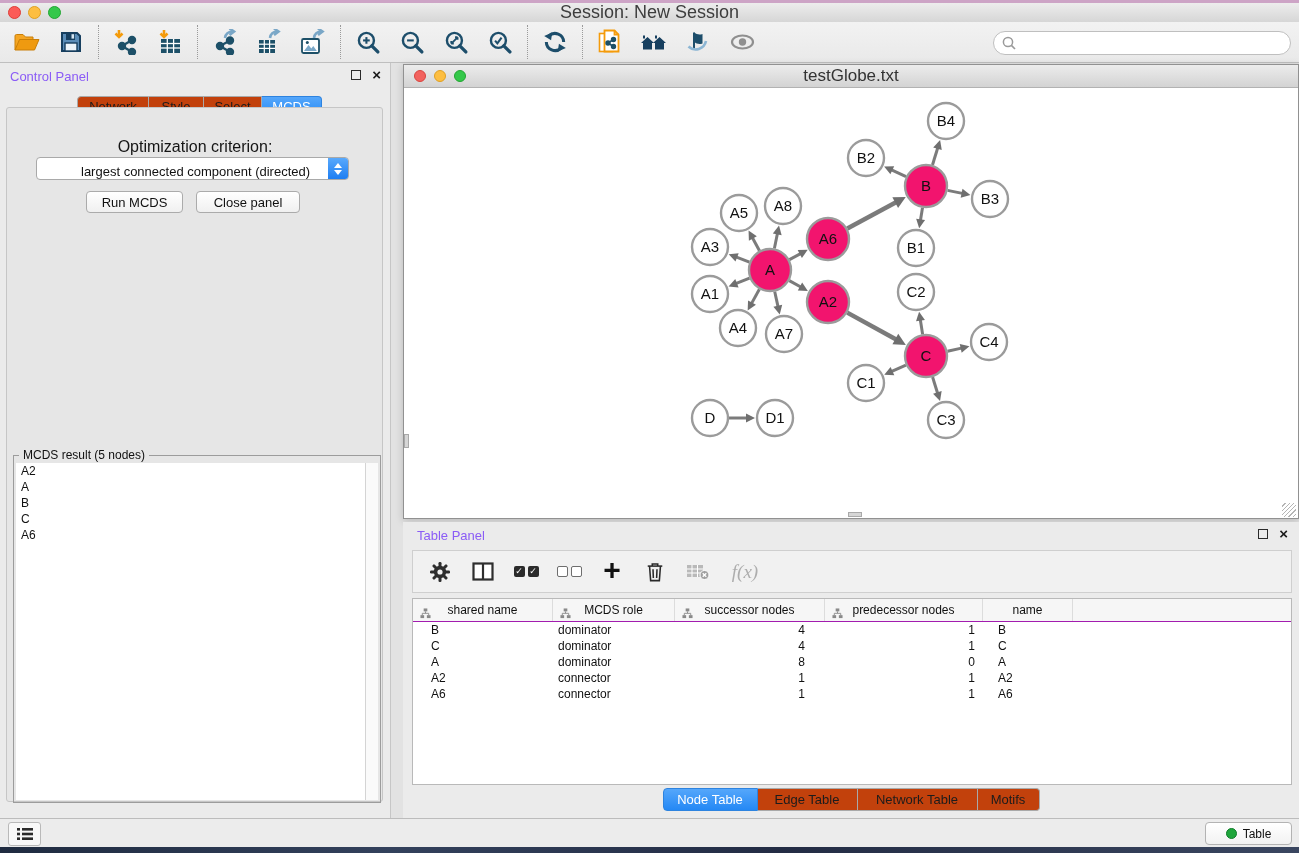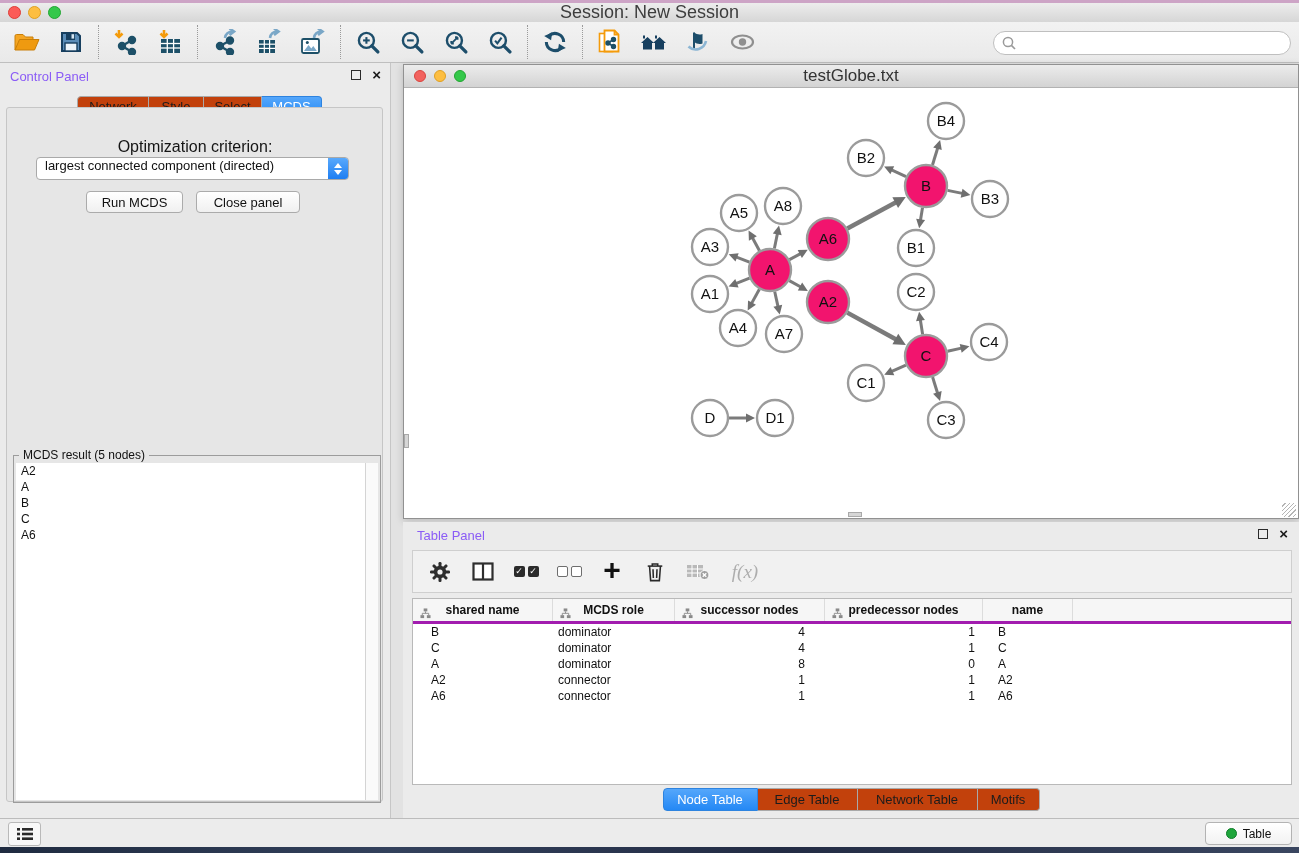--- a/index.html
+++ b/index.html
@@ -31,21 +31,21 @@
   .panel-title{position:absolute;left:10px;top:6px;font-size:13px;color:#8b5cf6;}
   .float-btn{position:absolute;top:7px;width:10px;height:10px;border:1.6px solid #2a2a2a;background:transparent;box-sizing:border-box;}
   .close-btn{position:absolute;top:3px;font-size:15px;font-weight:900;color:#1a1a1a;line-height:18px;}
   .cp-tabs{position:absolute;top:33px;left:77px;height:22px;display:flex;}
   .seg{box-sizing:border-box;height:22px;line-height:20px;text-align:center;font-size:13px;color:#1c1c1c;background:#c2410c;border:1px solid #a9a9a9;border-left:none;}
   .seg.first{border-left:1px solid #a9a9a9;border-radius:4px 0 0 4px;}
   .seg.last{border-radius:0 4px 4px 0;text-align:center;}
   .seg.active{background:linear-gradient(#55a7fb,#2488f5);color:#fff;border-color:#2d83df;}
   .cp-inner{position:absolute;top:44px;left:6px;right:7px;bottom:16px;background:#e6e6e6;border:1px solid #c6c6c6;border-radius:3px;}
   .opt-label{position:absolute;top:31px;left:0;right:0;text-align:center;font-size:16px;color:#151515;}
-  .dropdown{position:absolute;top:50px;left:36px;width:313px;height:23px;background:#fff;border:1px solid #a9a9a9;border-radius:4px;box-sizing:border-box;display:flex;align-items:flex-start;}
+  .dropdown{position:absolute;top:50px;left:36px;width:313px;height:23px;background:#fff;border:1px solid #a9a9a9;border-radius:4px;box-sizing:border-box;display:flex;align-items:flex-end;padding-left:36px;}
   .dropdown .val{flex:1;font-size:13px;color:#111;padding-left:8px;white-space:nowrap;overflow:hidden;}
   .stepper{width:20px;height:21px;border-radius:0 3px 3px 0;background:linear-gradient(#59a9fc,#1e7ef2);display:flex;flex-direction:column;align-items:center;justify-content:center;gap:2px;}
   .chev-up{width:0;height:0;border-left:4px solid transparent;border-right:4px solid transparent;border-bottom:5px solid #fff;}
   .chev-dn{width:0;height:0;border-left:4px solid transparent;border-right:4px solid transparent;border-top:5px solid #fff;}
   .cp-btn{position:absolute;top:84px;height:22px;box-sizing:border-box;background:linear-gradient(#ffffff,#f0f0f0);border:1px solid #ababab;border-radius:4px;font-size:13px;color:#111;font-family:inherit;}
   .run-btn{left:86px;width:97px;}
   .closep-btn{left:196px;width:104px;}
   .result-group{position:absolute;top:392px;left:13px;right:9px;bottom:15px;border:1px solid #9c9c9c;}
   .result-label{position:absolute;top:-8px;left:5px;background:#e6e6e6;padding:0 4px;font-size:12px;color:#111;}
   .result-list{position:absolute;top:7px;left:2px;right:14px;bottom:2px;background:#fff;overflow:hidden;}
@@ -64,21 +64,21 @@
   
   .table-panel{position:absolute;left:403px;top:459px;width:896px;height:296px;background:#ebebeb;}
   .tp-toolbar{position:absolute;left:9px;right:7px;top:28px;height:43px;background:#f1f1f1;border:1px solid #cfcfcf;box-sizing:border-box;display:flex;align-items:center;gap:17px;padding-left:14px;}
   .tpb{background:none;border:none;padding:0;display:flex;align-items:center;justify-content:center;width:26px;height:28px;}
   .chkpair{display:flex;gap:3px;}
   .chk{width:11px;height:11px;background:#2b2b2b;border-radius:2px;color:#fff;font-size:9px;line-height:11px;text-align:center;}
   .unchk{width:11px;height:11px;background:#fff;border:1.5px solid #6e6e6e;border-radius:2px;box-sizing:border-box;}
   .plus-glyph{font-size:30px;font-weight:700;color:#111;line-height:24px;margin-top:-4px;}
   .fx{font-family:"Liberation Serif","DejaVu Serif",serif;font-style:italic;font-size:19px;color:#adadad;}
   .tp-table{position:absolute;left:9px;right:7px;top:76px;bottom:33px;background:#fff;border:1px solid #b9b9b9;box-sizing:border-box;overflow:hidden;}
-  .t-head{display:flex;height:22px;background:#f6f6f6;border-bottom:3px solid #a21caf;font-weight:bold;}
+  .t-head{display:flex;height:22px;background:#f6f6f6;border-bottom:1px solid #a21caf;}
   .th{position:relative;box-sizing:border-box;border-right:1px solid #dcdcdc;font-size:12px;color:#111;text-align:center;line-height:22px;}
   .th .tree{position:absolute;left:7px;top:5px;}
   .c1{width:140px;} .c2{width:122px;} .c3{width:150px;} .c4{width:158px;} .c5{width:90px;}
   .t-row{display:flex;height:16px;align-items:center;}
   .td{box-sizing:border-box;font-size:12px;color:#111;white-space:nowrap;}
   .td.c1{padding-left:18px;} .td.c2{padding-left:5px;}
   .td.c3{text-align:right;padding-right:20px;} .td.c4{text-align:right;padding-right:8px;}
   .td.c5{padding-left:15px;}
   .tp-tabs{position:absolute;bottom:7px;left:0;right:0;display:flex;justify-content:center;}
   .tp-tabs .seg{height:23px;line-height:21px;}

